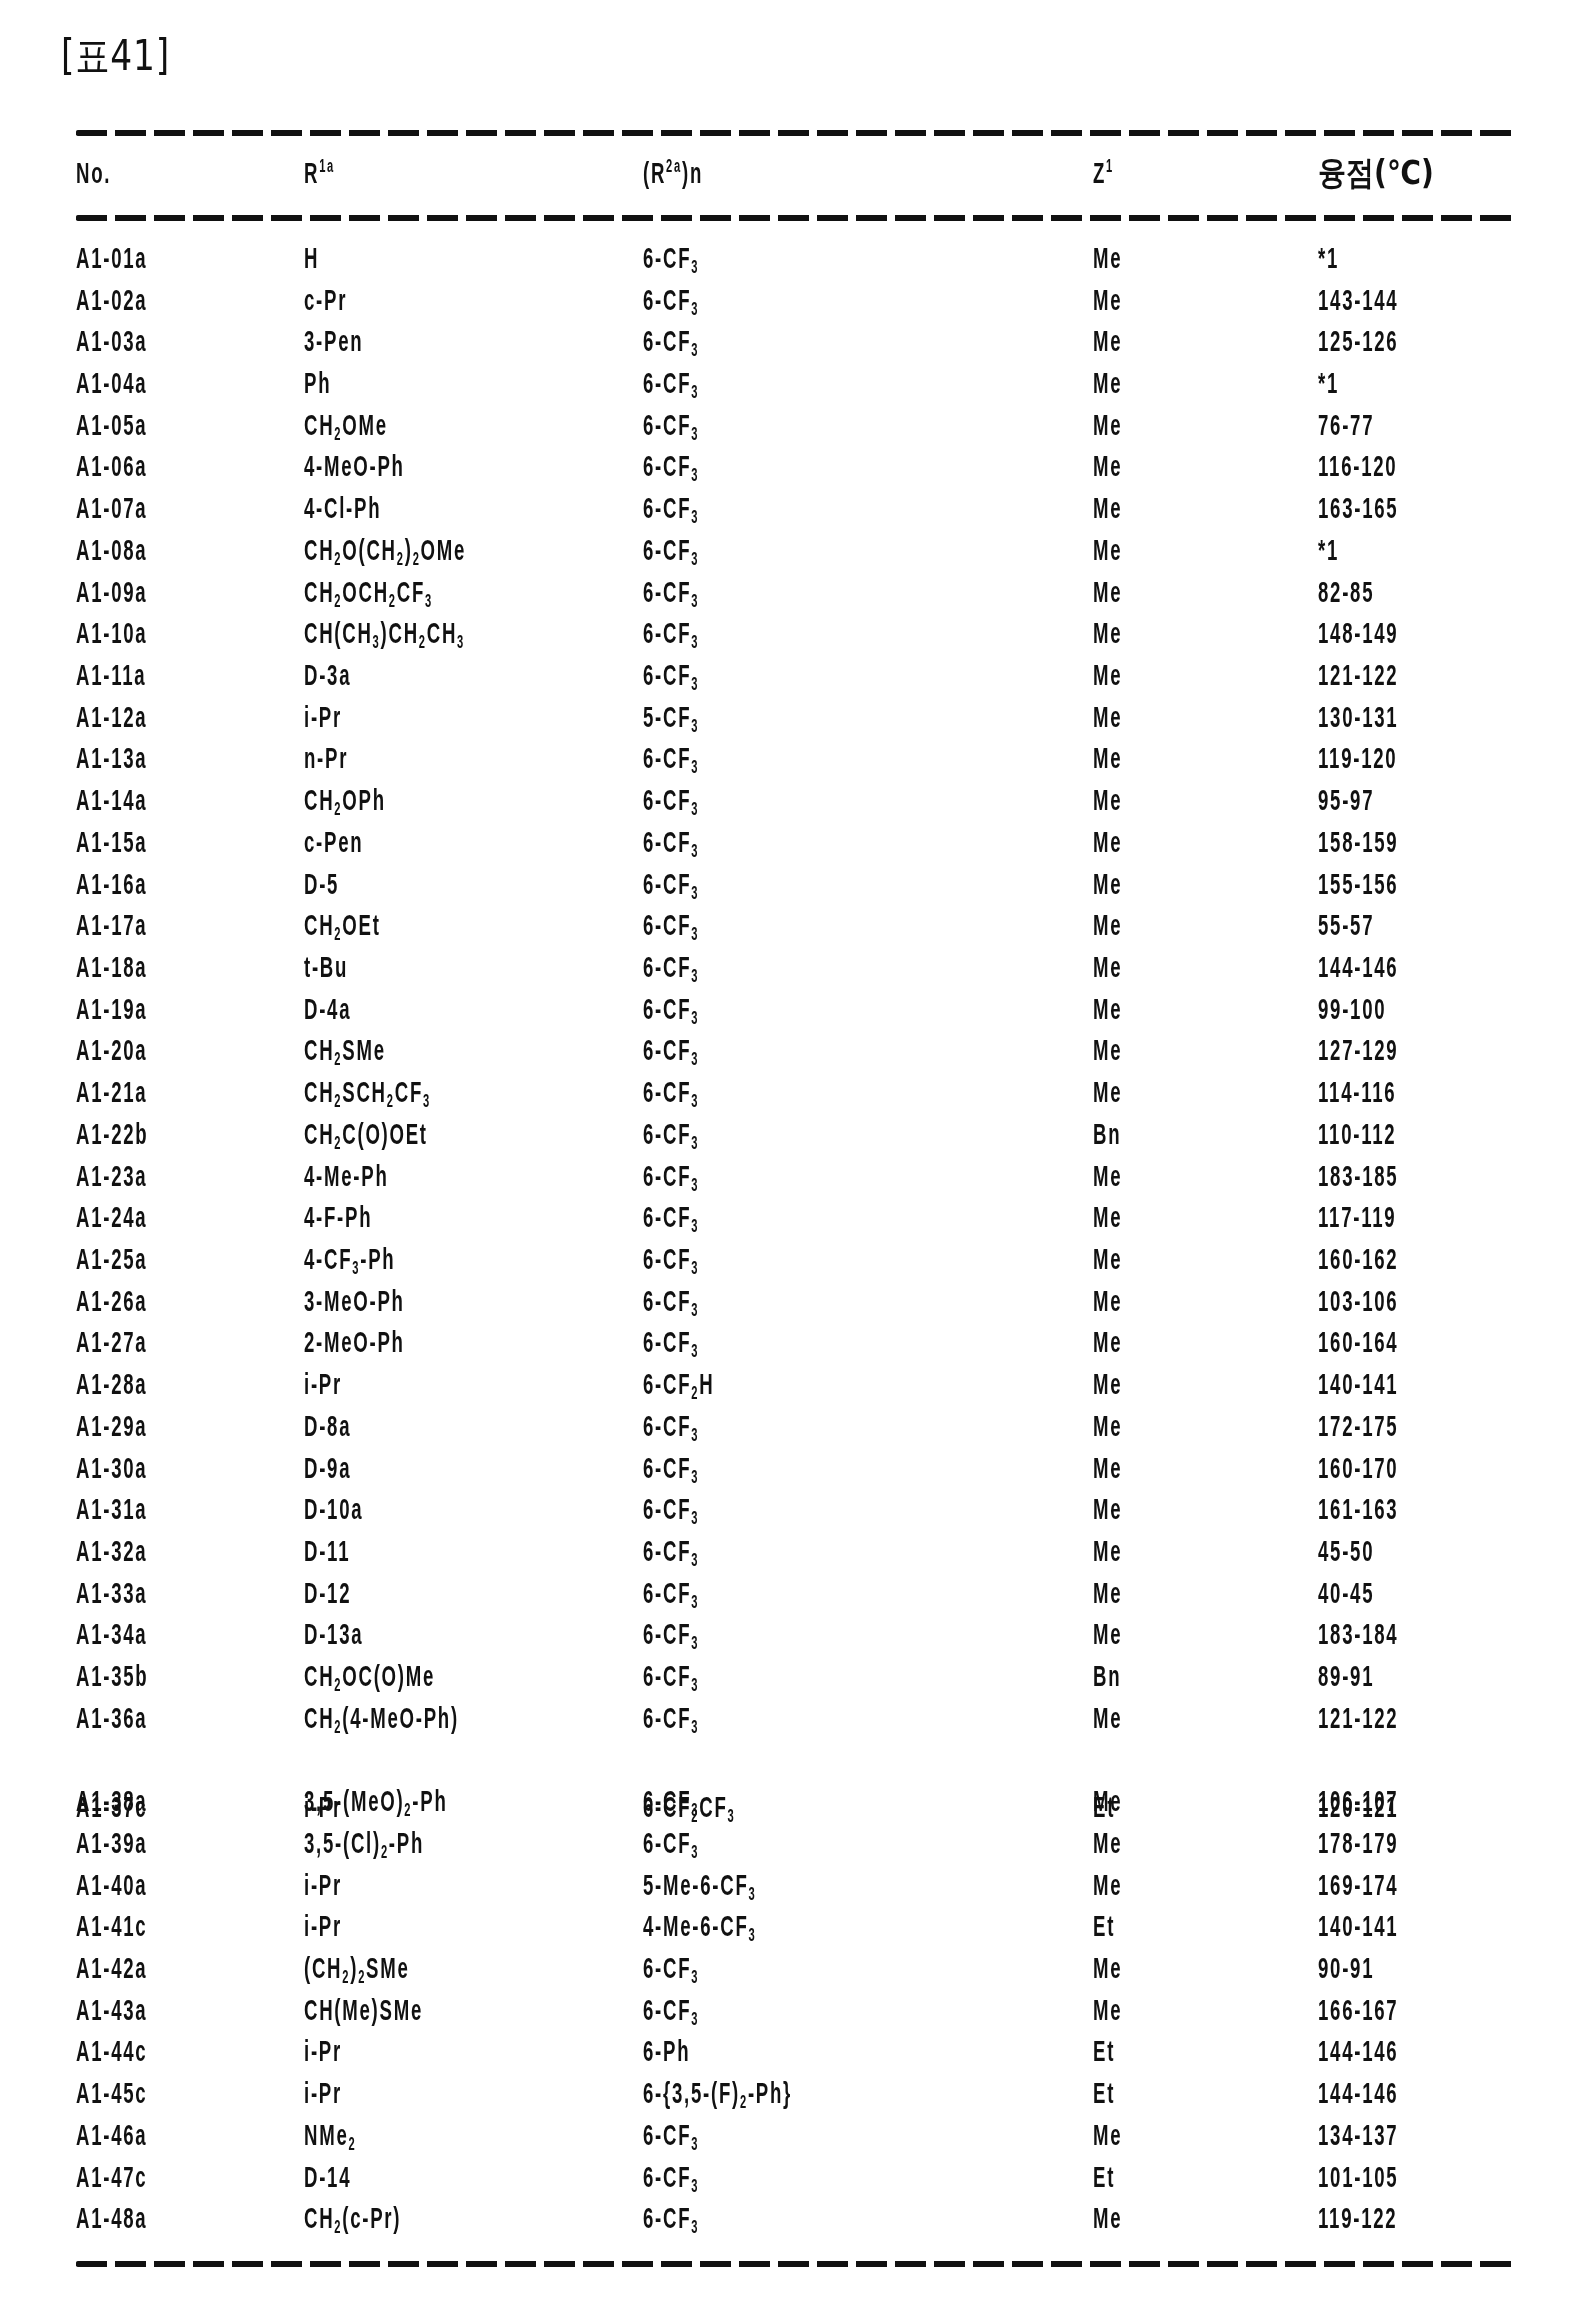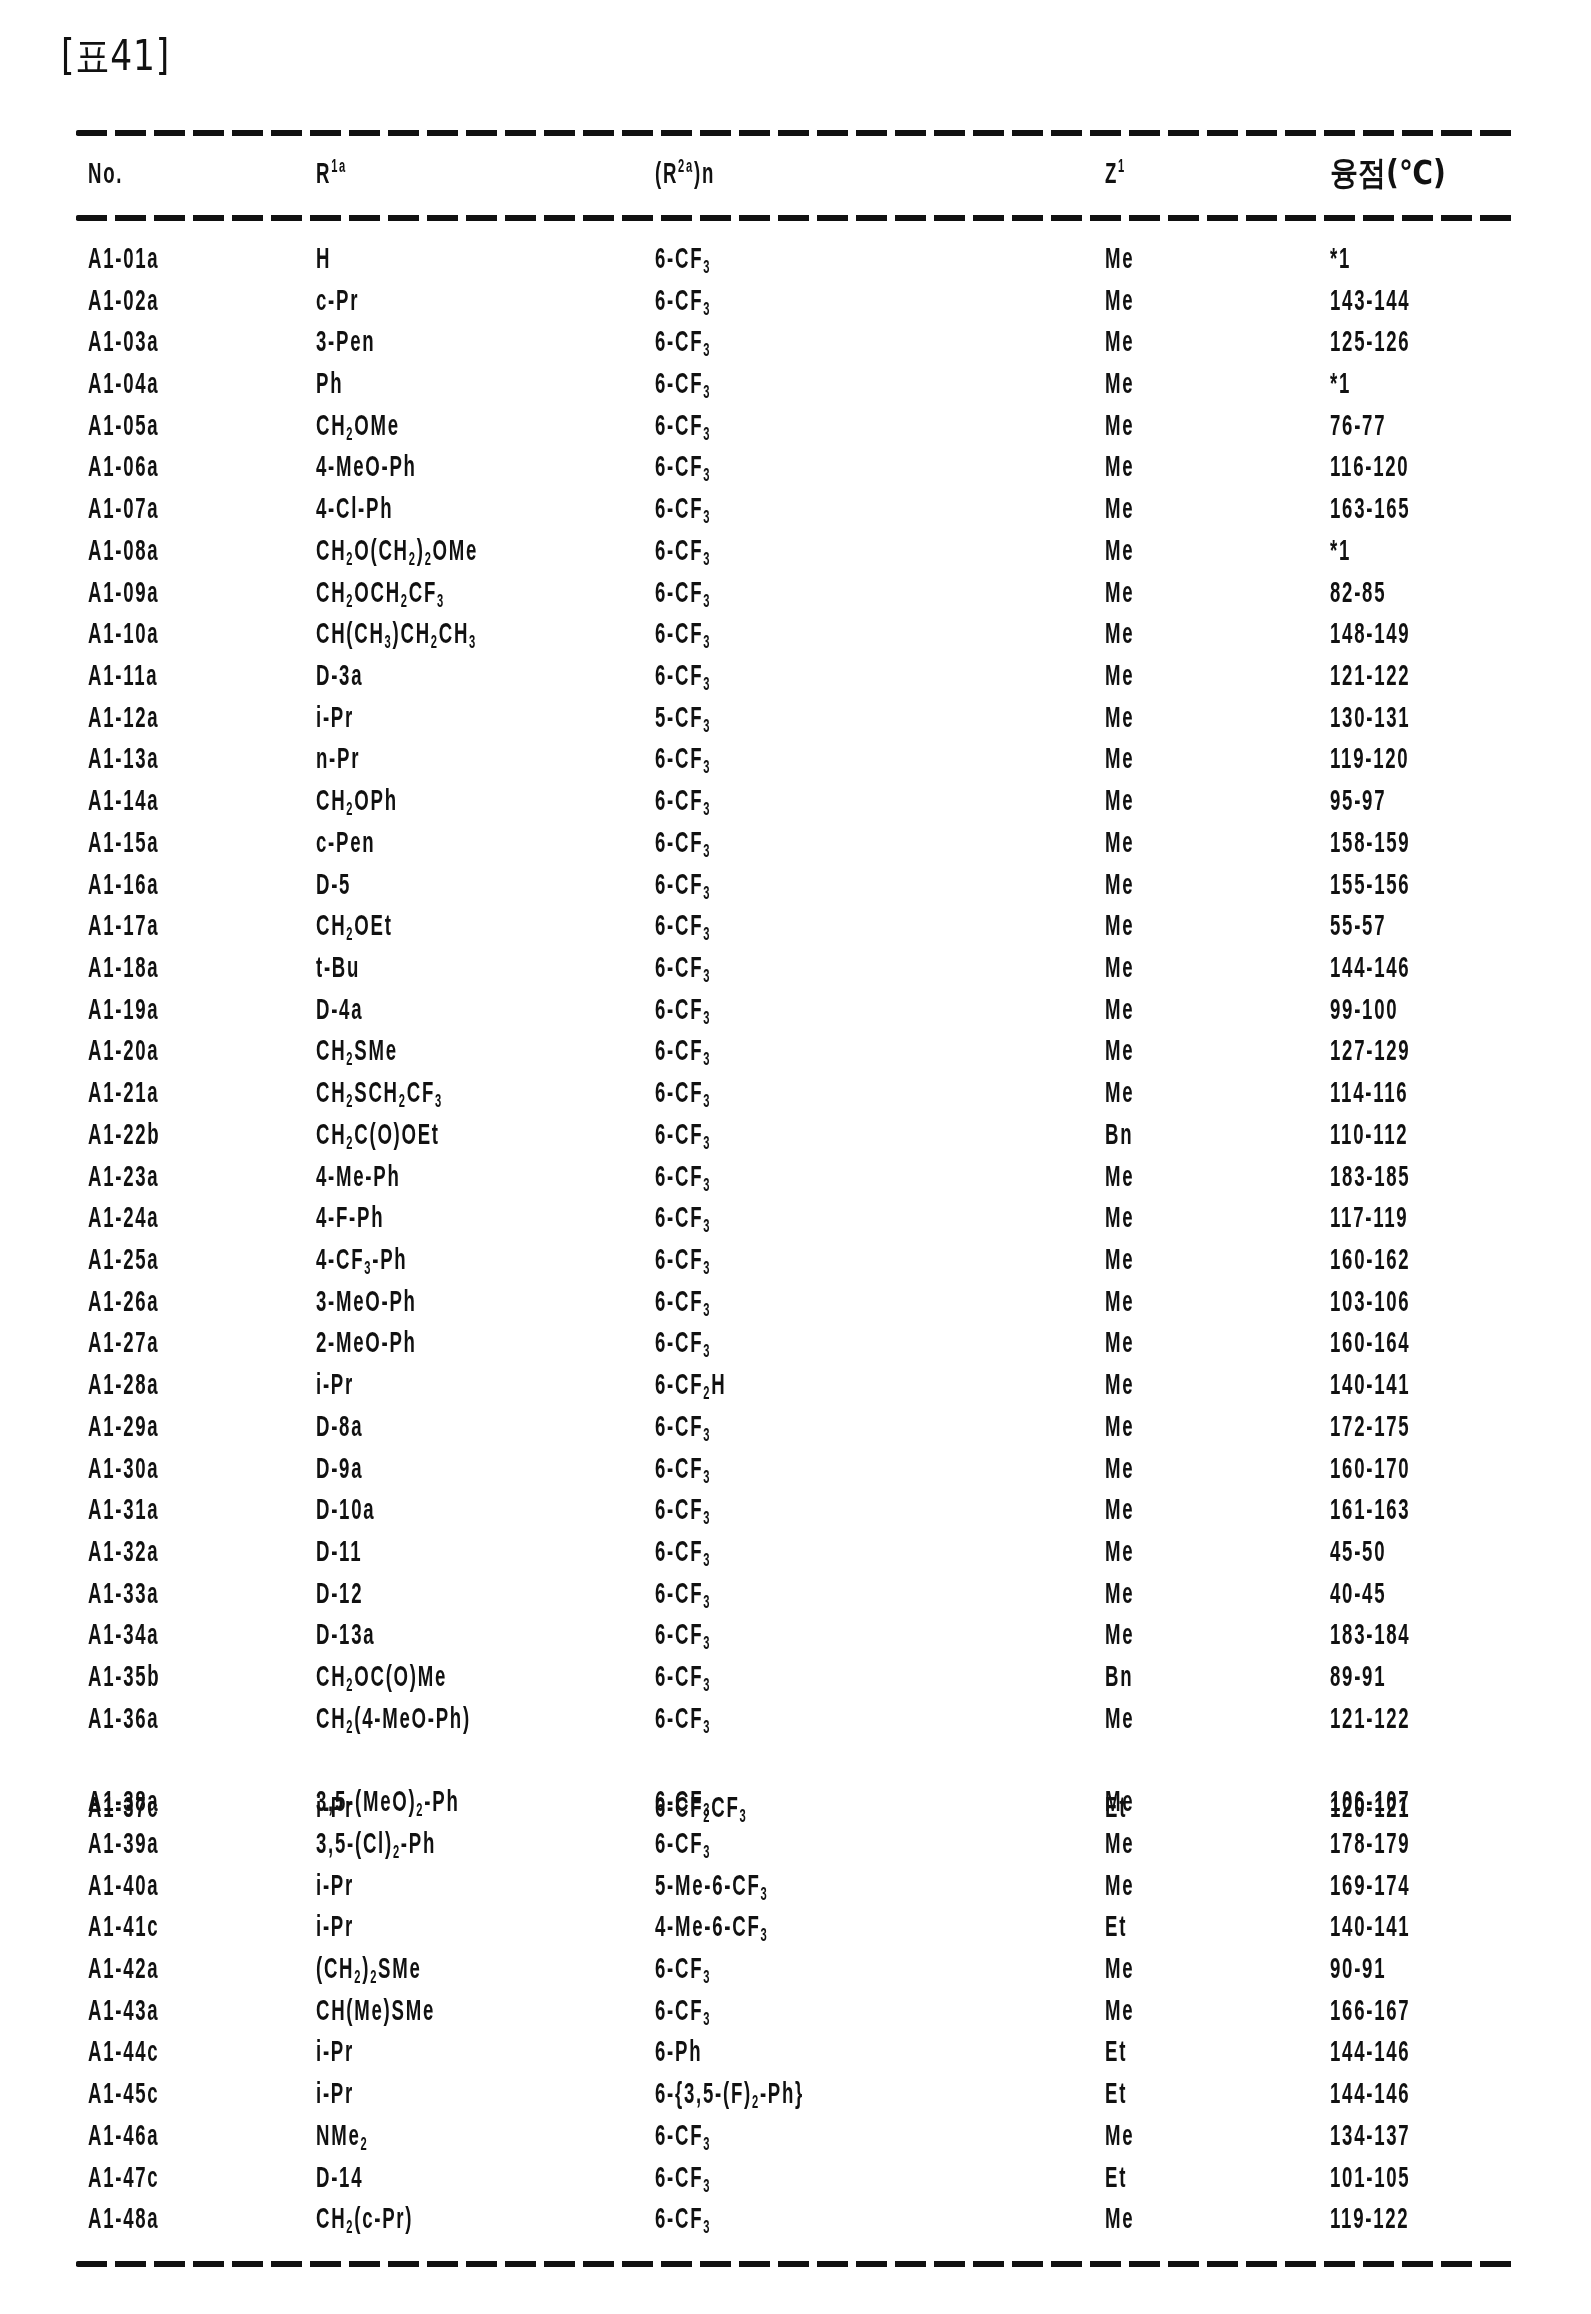--- a/index.html
+++ b/index.html
@@ -13,21 +13,21 @@
     font-size: 42px; line-height: 55px; letter-spacing: 0.9px;
     font-family: "DejaVu Sans", sans-serif;
     transform: scaleX(0.82); transform-origin: left top;
   }
   .dash {
     position: absolute; left: 76px; width: 1439px; height: 5.5px;
     background: repeating-linear-gradient(to right, #111 0 31px, transparent 31px 39px);
     border-radius: 1.8px;
   }
   .row {
-    position: absolute; left: 12px; width: 1416px; height: 41px;
+    position: absolute; left: 0; width: 1416px; height: 41px;
   }
   .cell {
     position: absolute; top: 0; height: 41px; line-height: 41px;
     font-size: 30px; font-weight: bold; white-space: nowrap;
     transform: scaleX(0.62); transform-origin: left center;
     letter-spacing: 2.8px;
   }
   .c-no  { left: 76px; }
   .c-r1  { left: 304px; }
   .c-r2  { left: 643px; }

